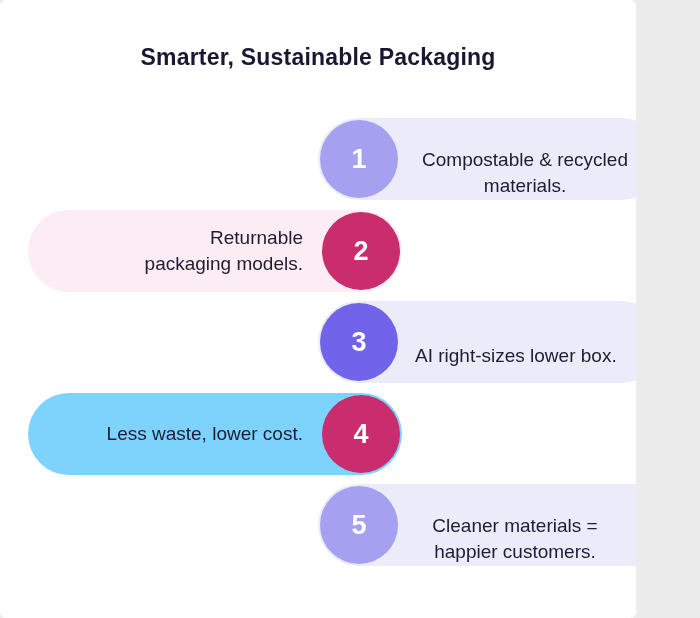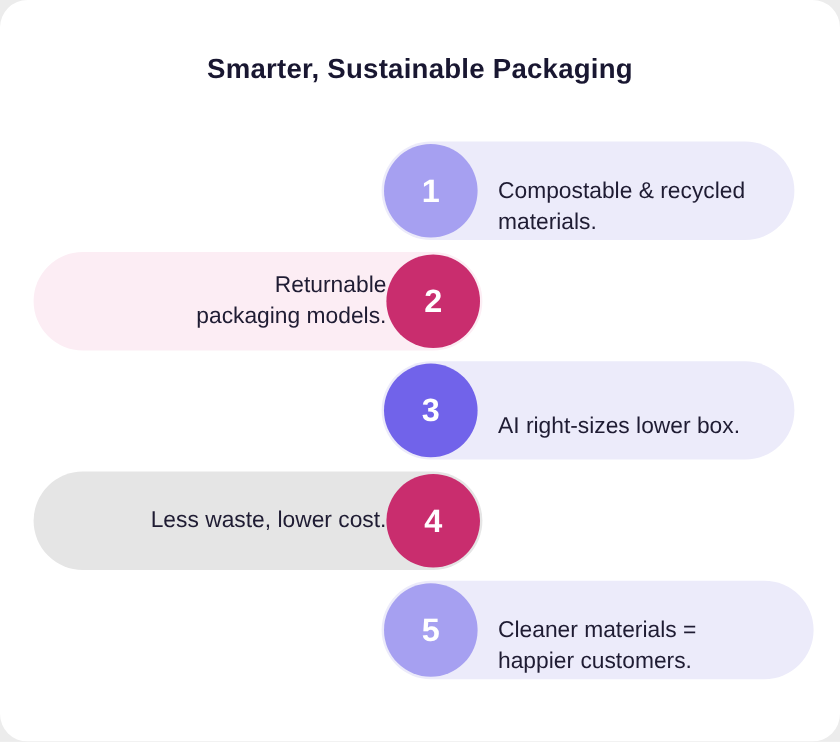--- a/index.html
+++ b/index.html
@@ -3,24 +3,24 @@
 <meta charset="utf-8">
 <style>
   html, body {
     margin: 0;
     padding: 0;
     background: #ececec;
     font-family: "Liberation Sans", sans-serif;
   }
   .canvas {
     position: relative;
-    width: 700px;
+    width: 636px;
     height: 618px;
     background: #ffffff;
-    border-radius: 23px;
+    border-radius: 6px;
     overflow: hidden;
   }
   .title {
     position: absolute;
     top: 44px;
     left: 0;
     width: 100%;
     margin: 0;
     text-align: center;
     font-size: 23px;
@@ -50,22 +50,22 @@
     font-weight: 700;
   }
   .row.right .circle { margin-left: 2px; }
   .row.left  .circle { margin-right: 2px; }
   .step-text {
     font-size: 19px;
     font-weight: 500;
     line-height: 1.35;
     color: #1f1c33;
   }
-  .row.right .step-text { margin-left: 17px; text-align: left; margin-top: 27px; }
-  .row.left  .step-text { text-align: right; }
+  .row.right .step-text { margin-left: 17px; text-align: center; margin-top: 27px; }
+  .row.left  .step-text { margin-right: 19px; text-align: right; }
   .row1 { top: 118px; left: 318px; width: 344px; }
   .row2 { top: 210px; left: 28px;  width: 374px; }
   .row3 { top: 301px; left: 318px; width: 344px; }
   .row4 { top: 393px; left: 28px;  width: 374px; }
   .row5 { top: 484px; left: 318px; width: 360px; }
   .w220 { max-width: 220px; }
   .w180 { max-width: 180px; }
   .w200 { max-width: 200px; }
 </style>
 </head>
@@ -89,21 +89,21 @@
     </div>
   </div>
 
   <div class="row right row3" style="background: rgb(236, 235, 250);">
     <div class="circle" style="background: rgb(113, 99, 234);">
       <span>3</span>
     </div>
     <div class="step-text">AI right-sizes lower box.</div>
   </div>
 
-  <div class="row left row4" style="background: #e5e5e5;">
+  <div class="row left row4" style="background: #7dd3fc;">
     <div class="step-text">Less waste, lower cost.</div>
     <div class="circle" style="background: rgb(201, 45, 110);">
       <span>4</span>
     </div>
   </div>
 
   <div class="row right row5" style="background: rgb(236, 235, 250);">
     <div class="circle" style="background: rgb(166, 160, 241);">
       <span>5</span>
     </div>

